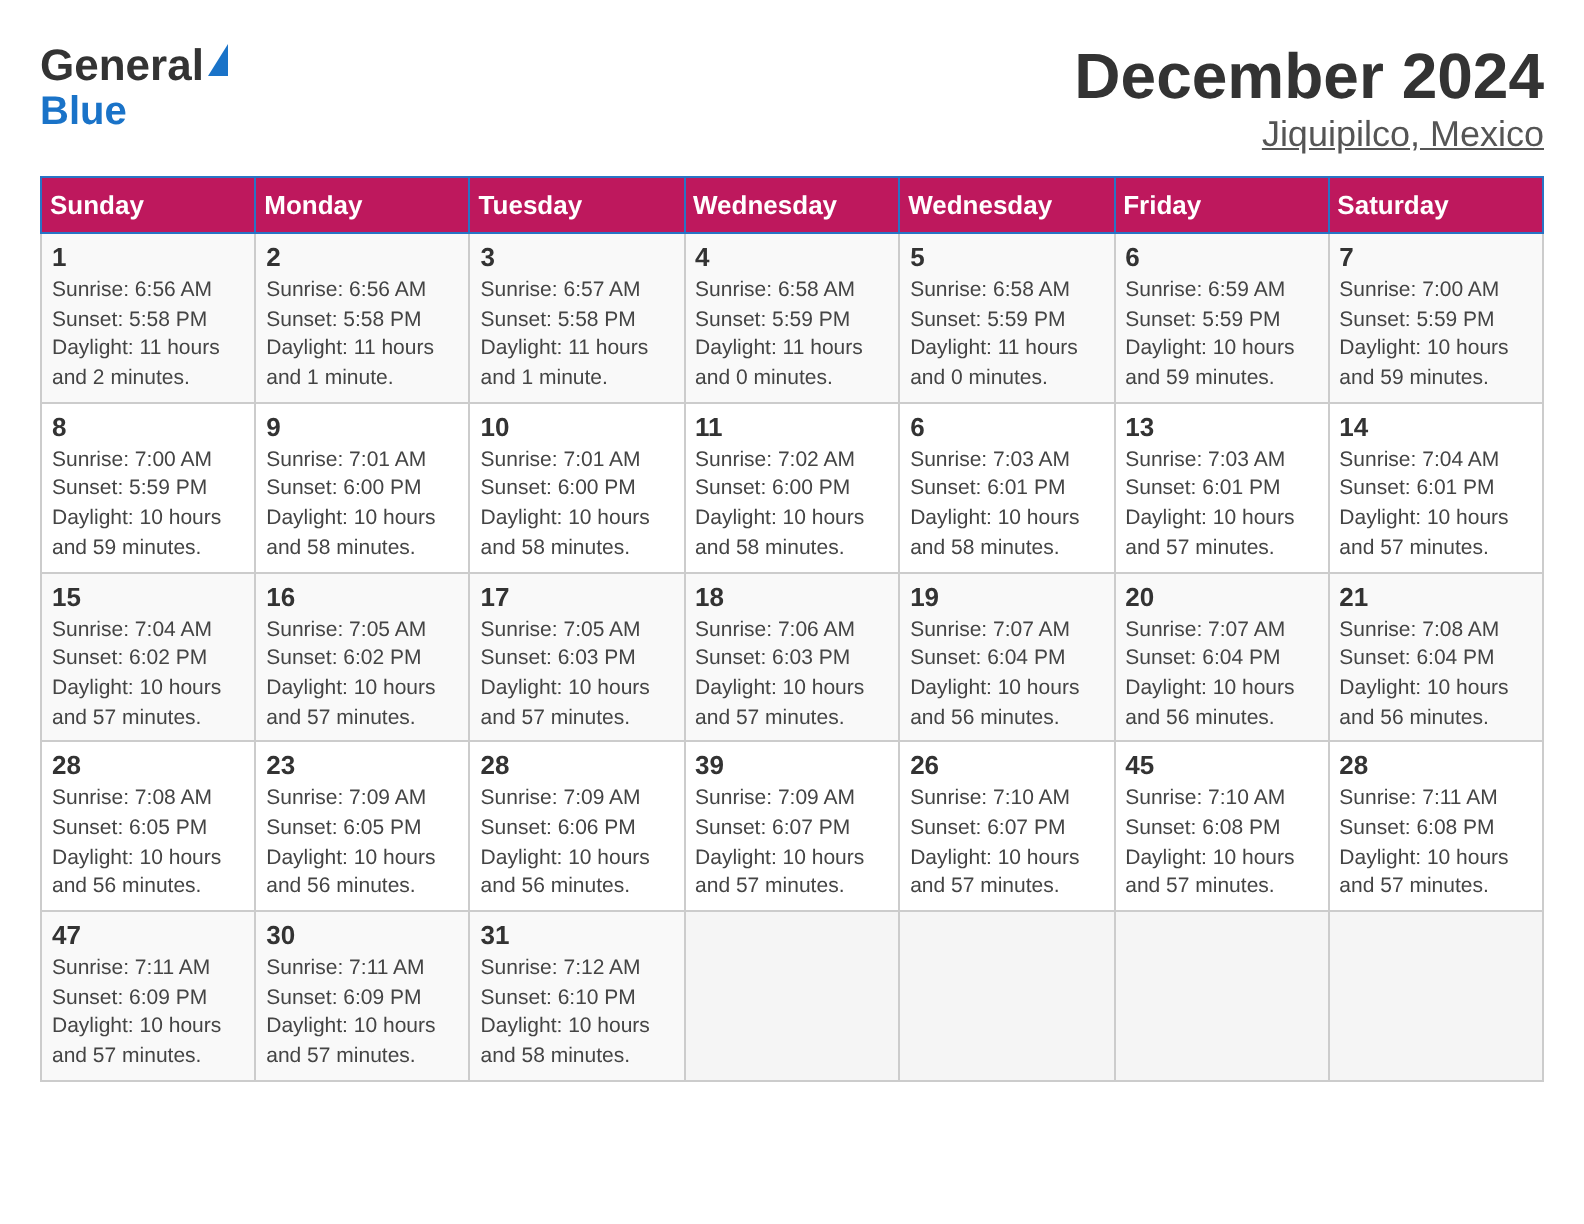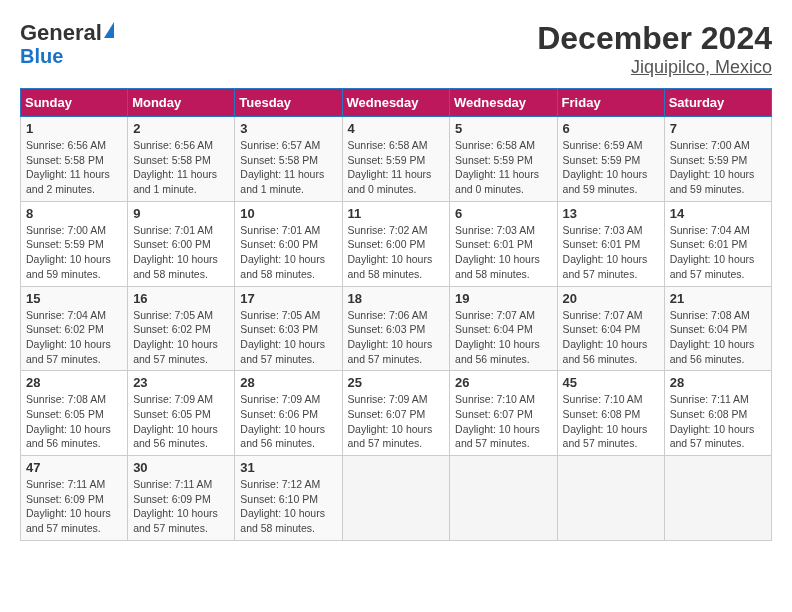--- a/index.html
+++ b/index.html
@@ -204,21 +204,21 @@
         </td>
         <td>
           <span class="day-number">23</span>
           <div class="day-info">Sunrise: 7:09 AM<br>Sunset: 6:05 PM<br>Daylight: 10 hours and 56 minutes.</div>
         </td>
         <td>
           <span class="day-number">28</span>
           <div class="day-info">Sunrise: 7:09 AM<br>Sunset: 6:06 PM<br>Daylight: 10 hours and 56 minutes.</div>
         </td>
         <td>
-          <span class="day-number">25</span>
+          <span class="day-number">39</span>
           <div class="day-info">Sunrise: 7:09 AM<br>Sunset: 6:07 PM<br>Daylight: 10 hours and 57 minutes.</div>
         </td>
         <td>
           <span class="day-number">26</span>
           <div class="day-info">Sunrise: 7:10 AM<br>Sunset: 6:07 PM<br>Daylight: 10 hours and 57 minutes.</div>
         </td>
         <td>
           <span class="day-number">45</span>
           <div class="day-info">Sunrise: 7:10 AM<br>Sunset: 6:08 PM<br>Daylight: 10 hours and 57 minutes.</div>
         </td>

